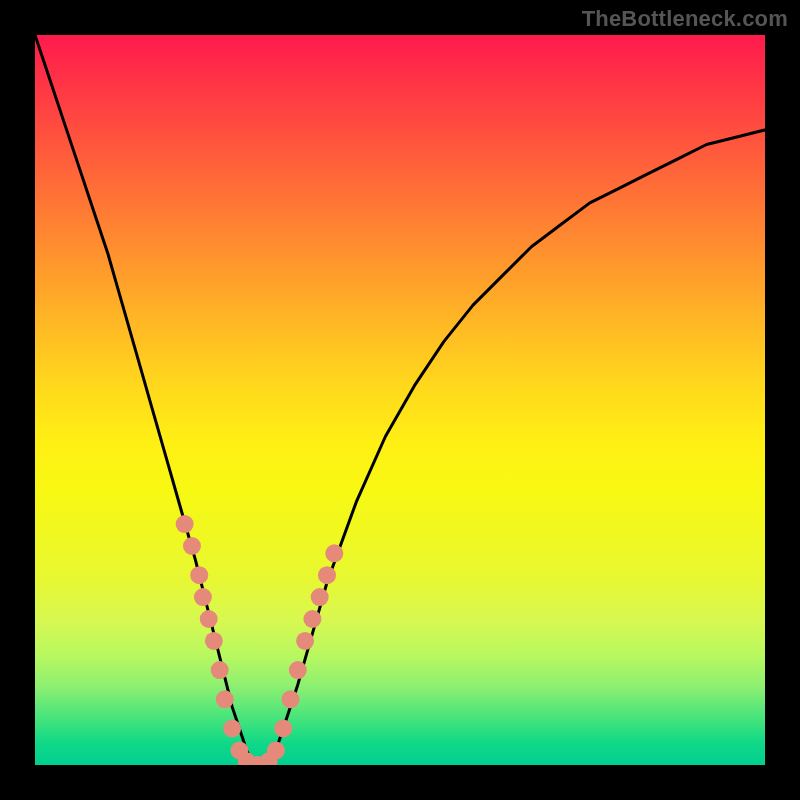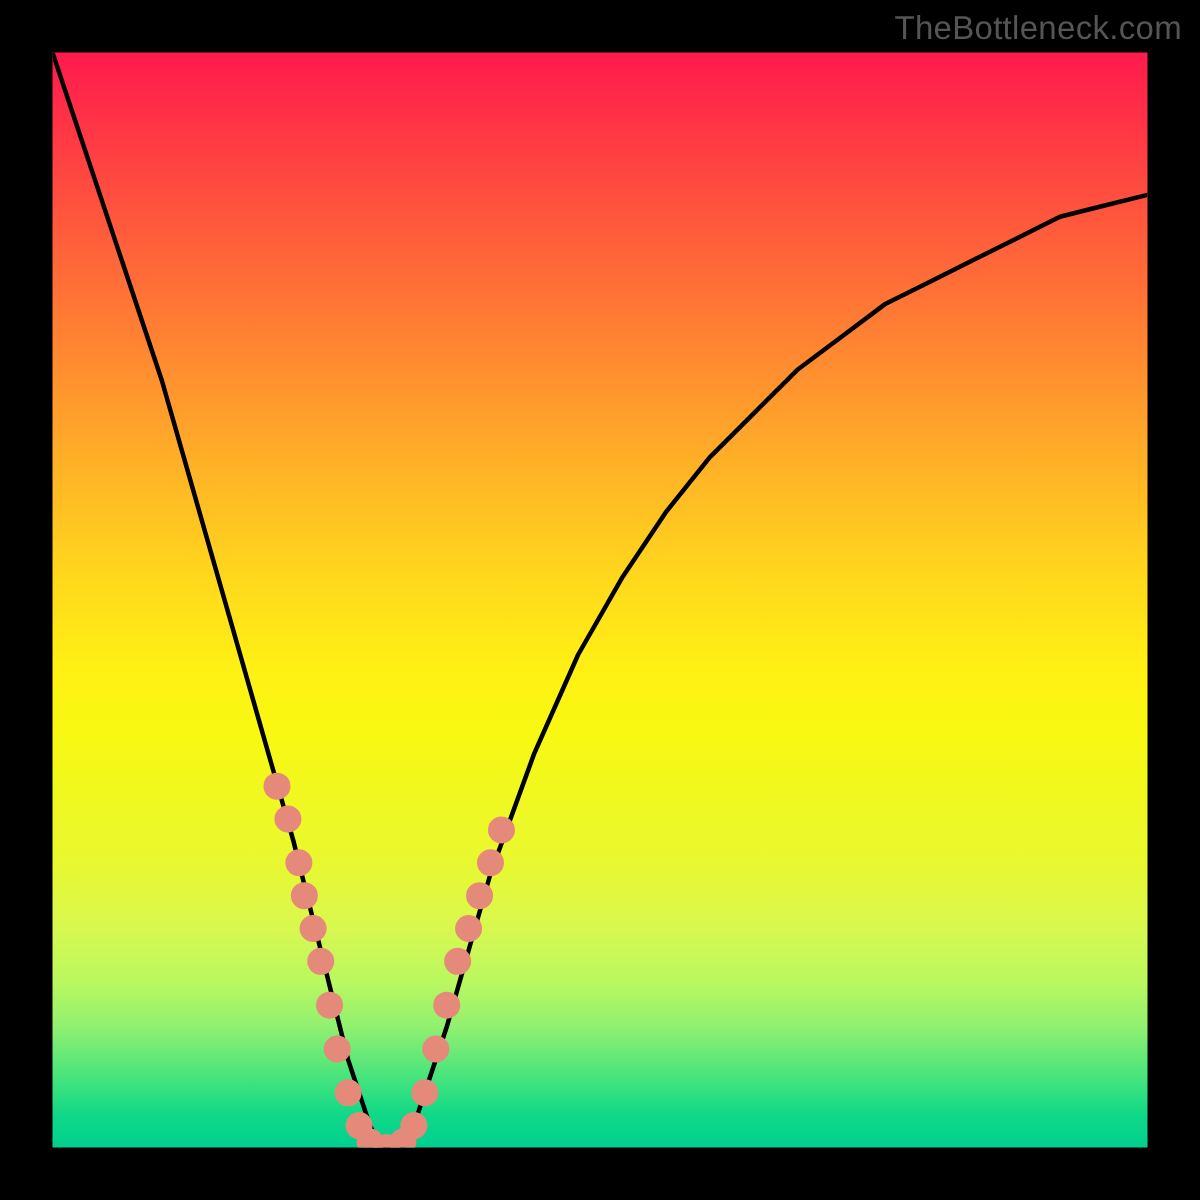--- a/index.html
+++ b/index.html
@@ -45,21 +45,21 @@
       #30e080 95%,
       #10d888 97%,
       #00d090 100%
     );
   }
   .watermark {
     position: absolute;
     top: 6px;
     right: 12px;
     font-size: 22px;
-    font-weight: 400;
+    font-weight: 700;
     color: #555;
     letter-spacing: 0.2px;
   }
   svg.curve {
     position: absolute;
     left: 0;
     top: 0;
     width: 730px;
     height: 730px;
     pointer-events: none;

